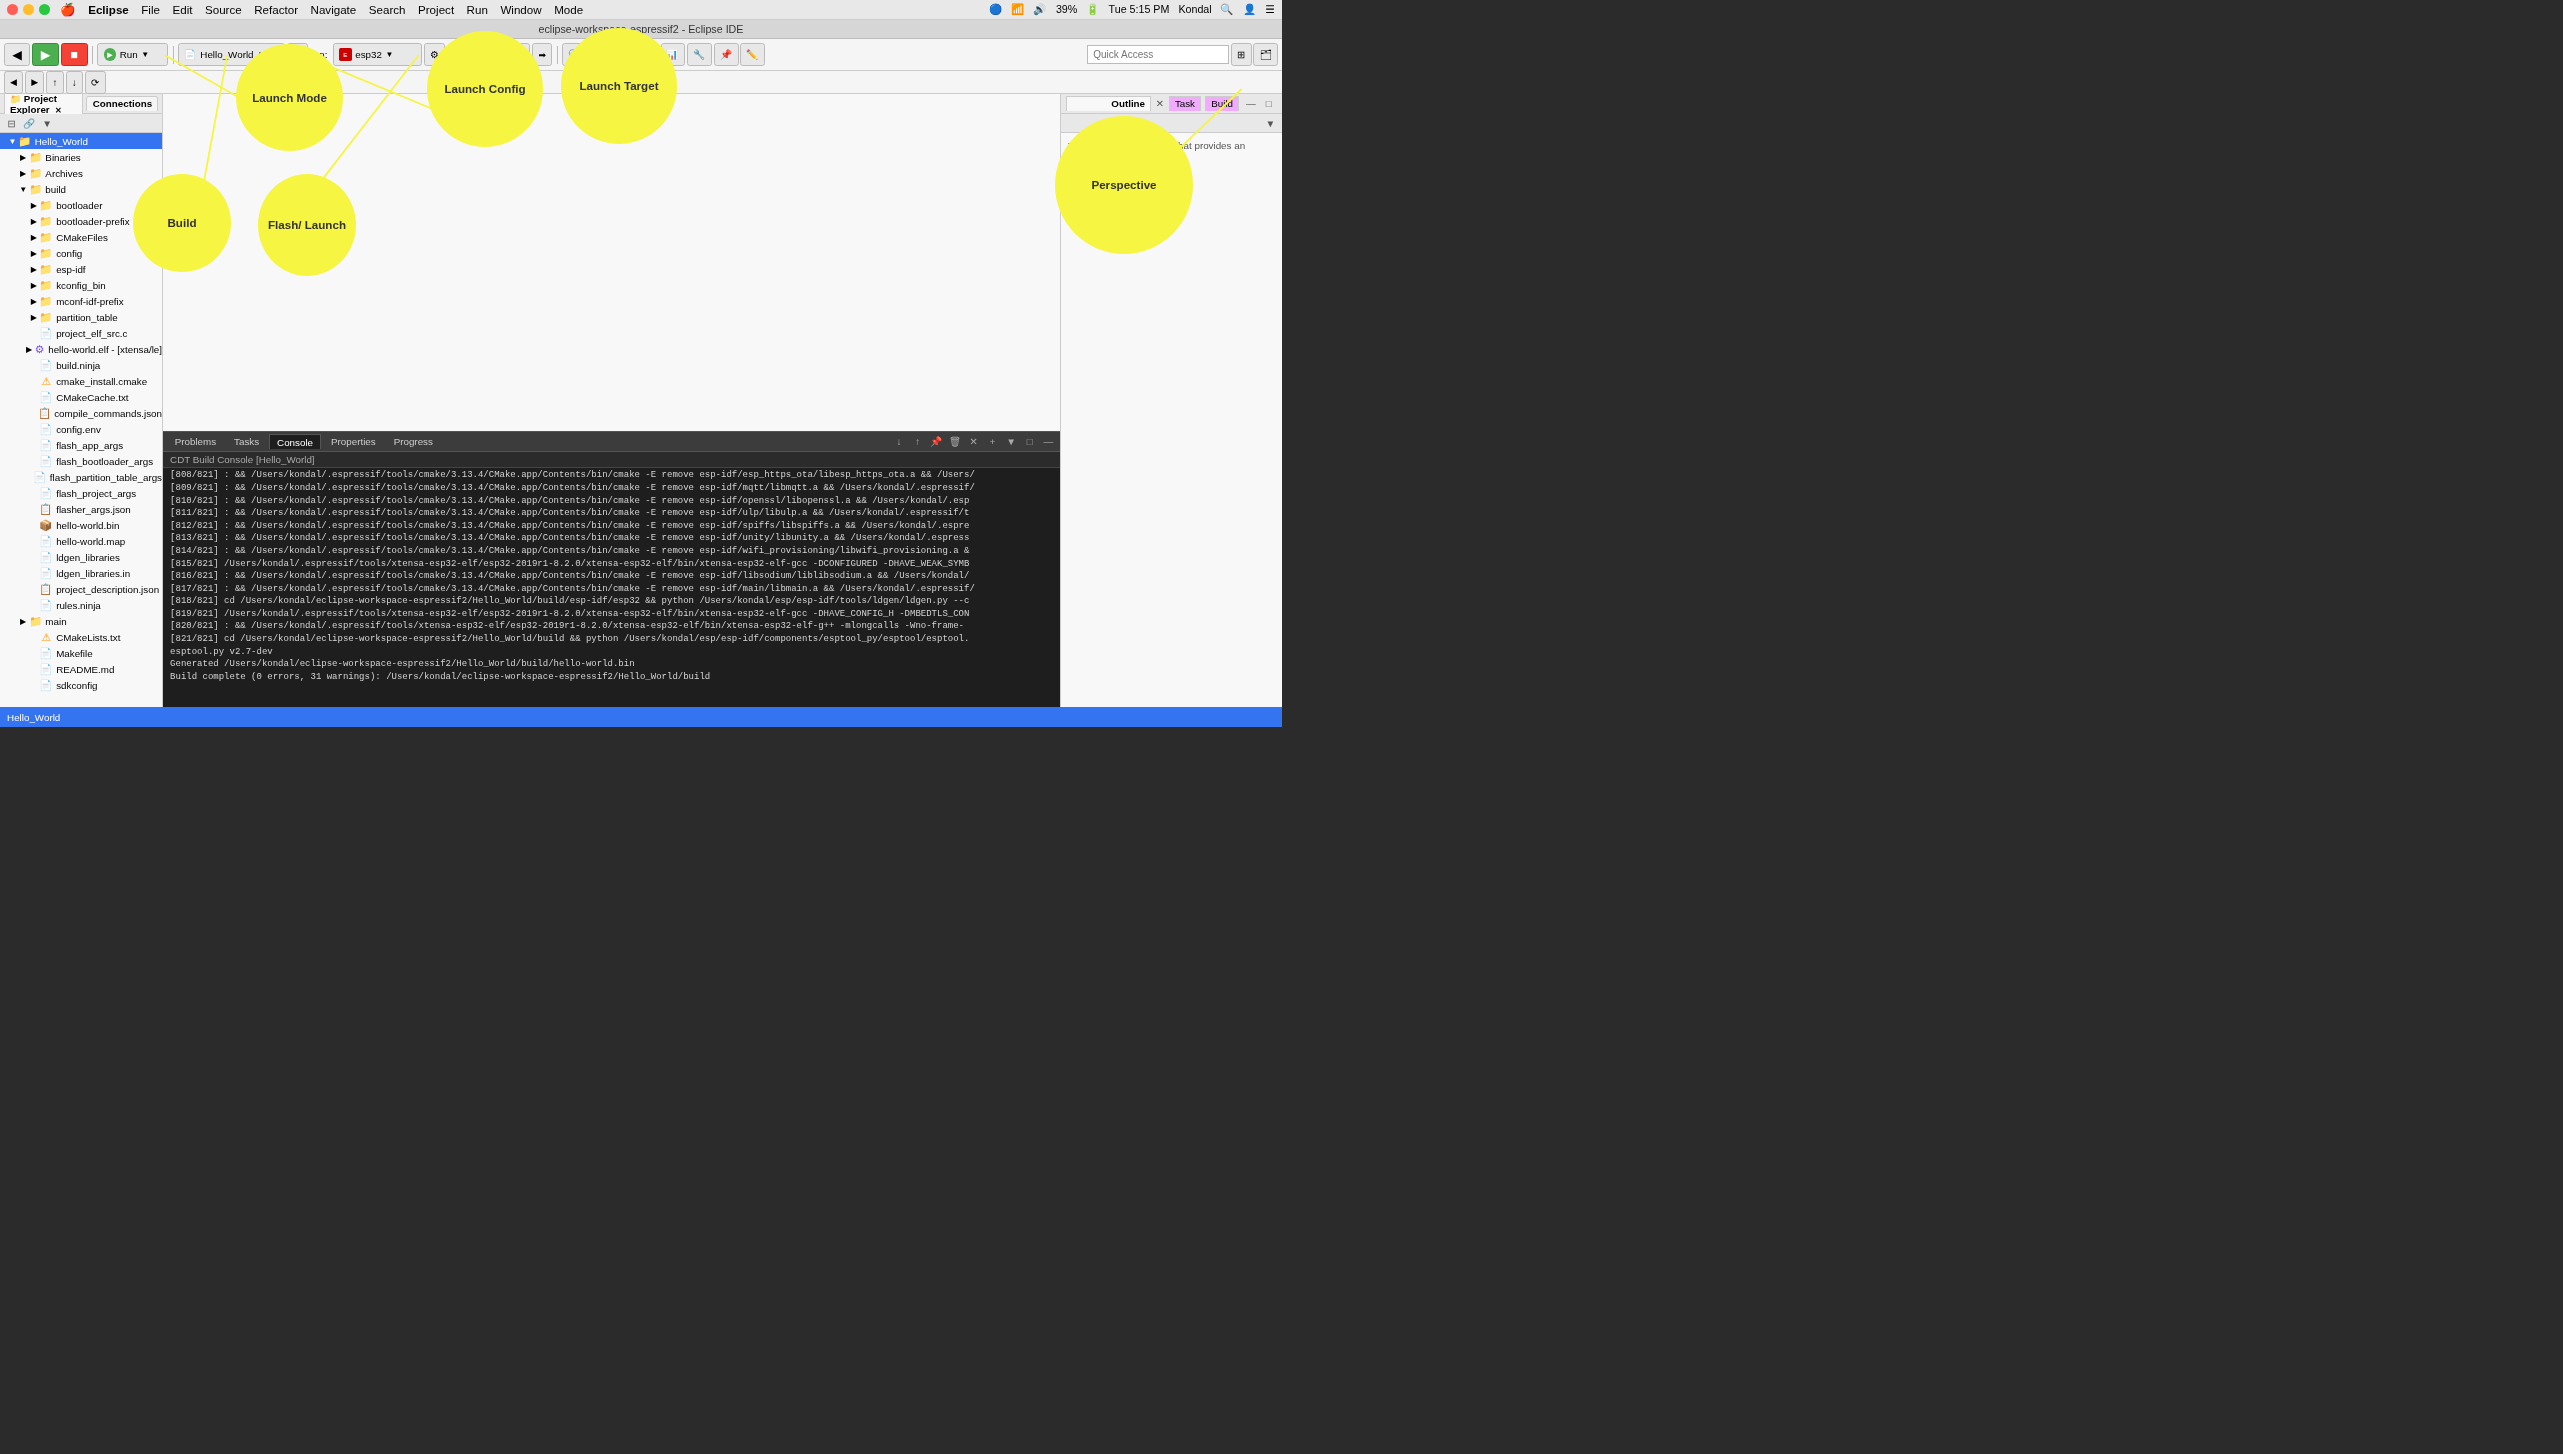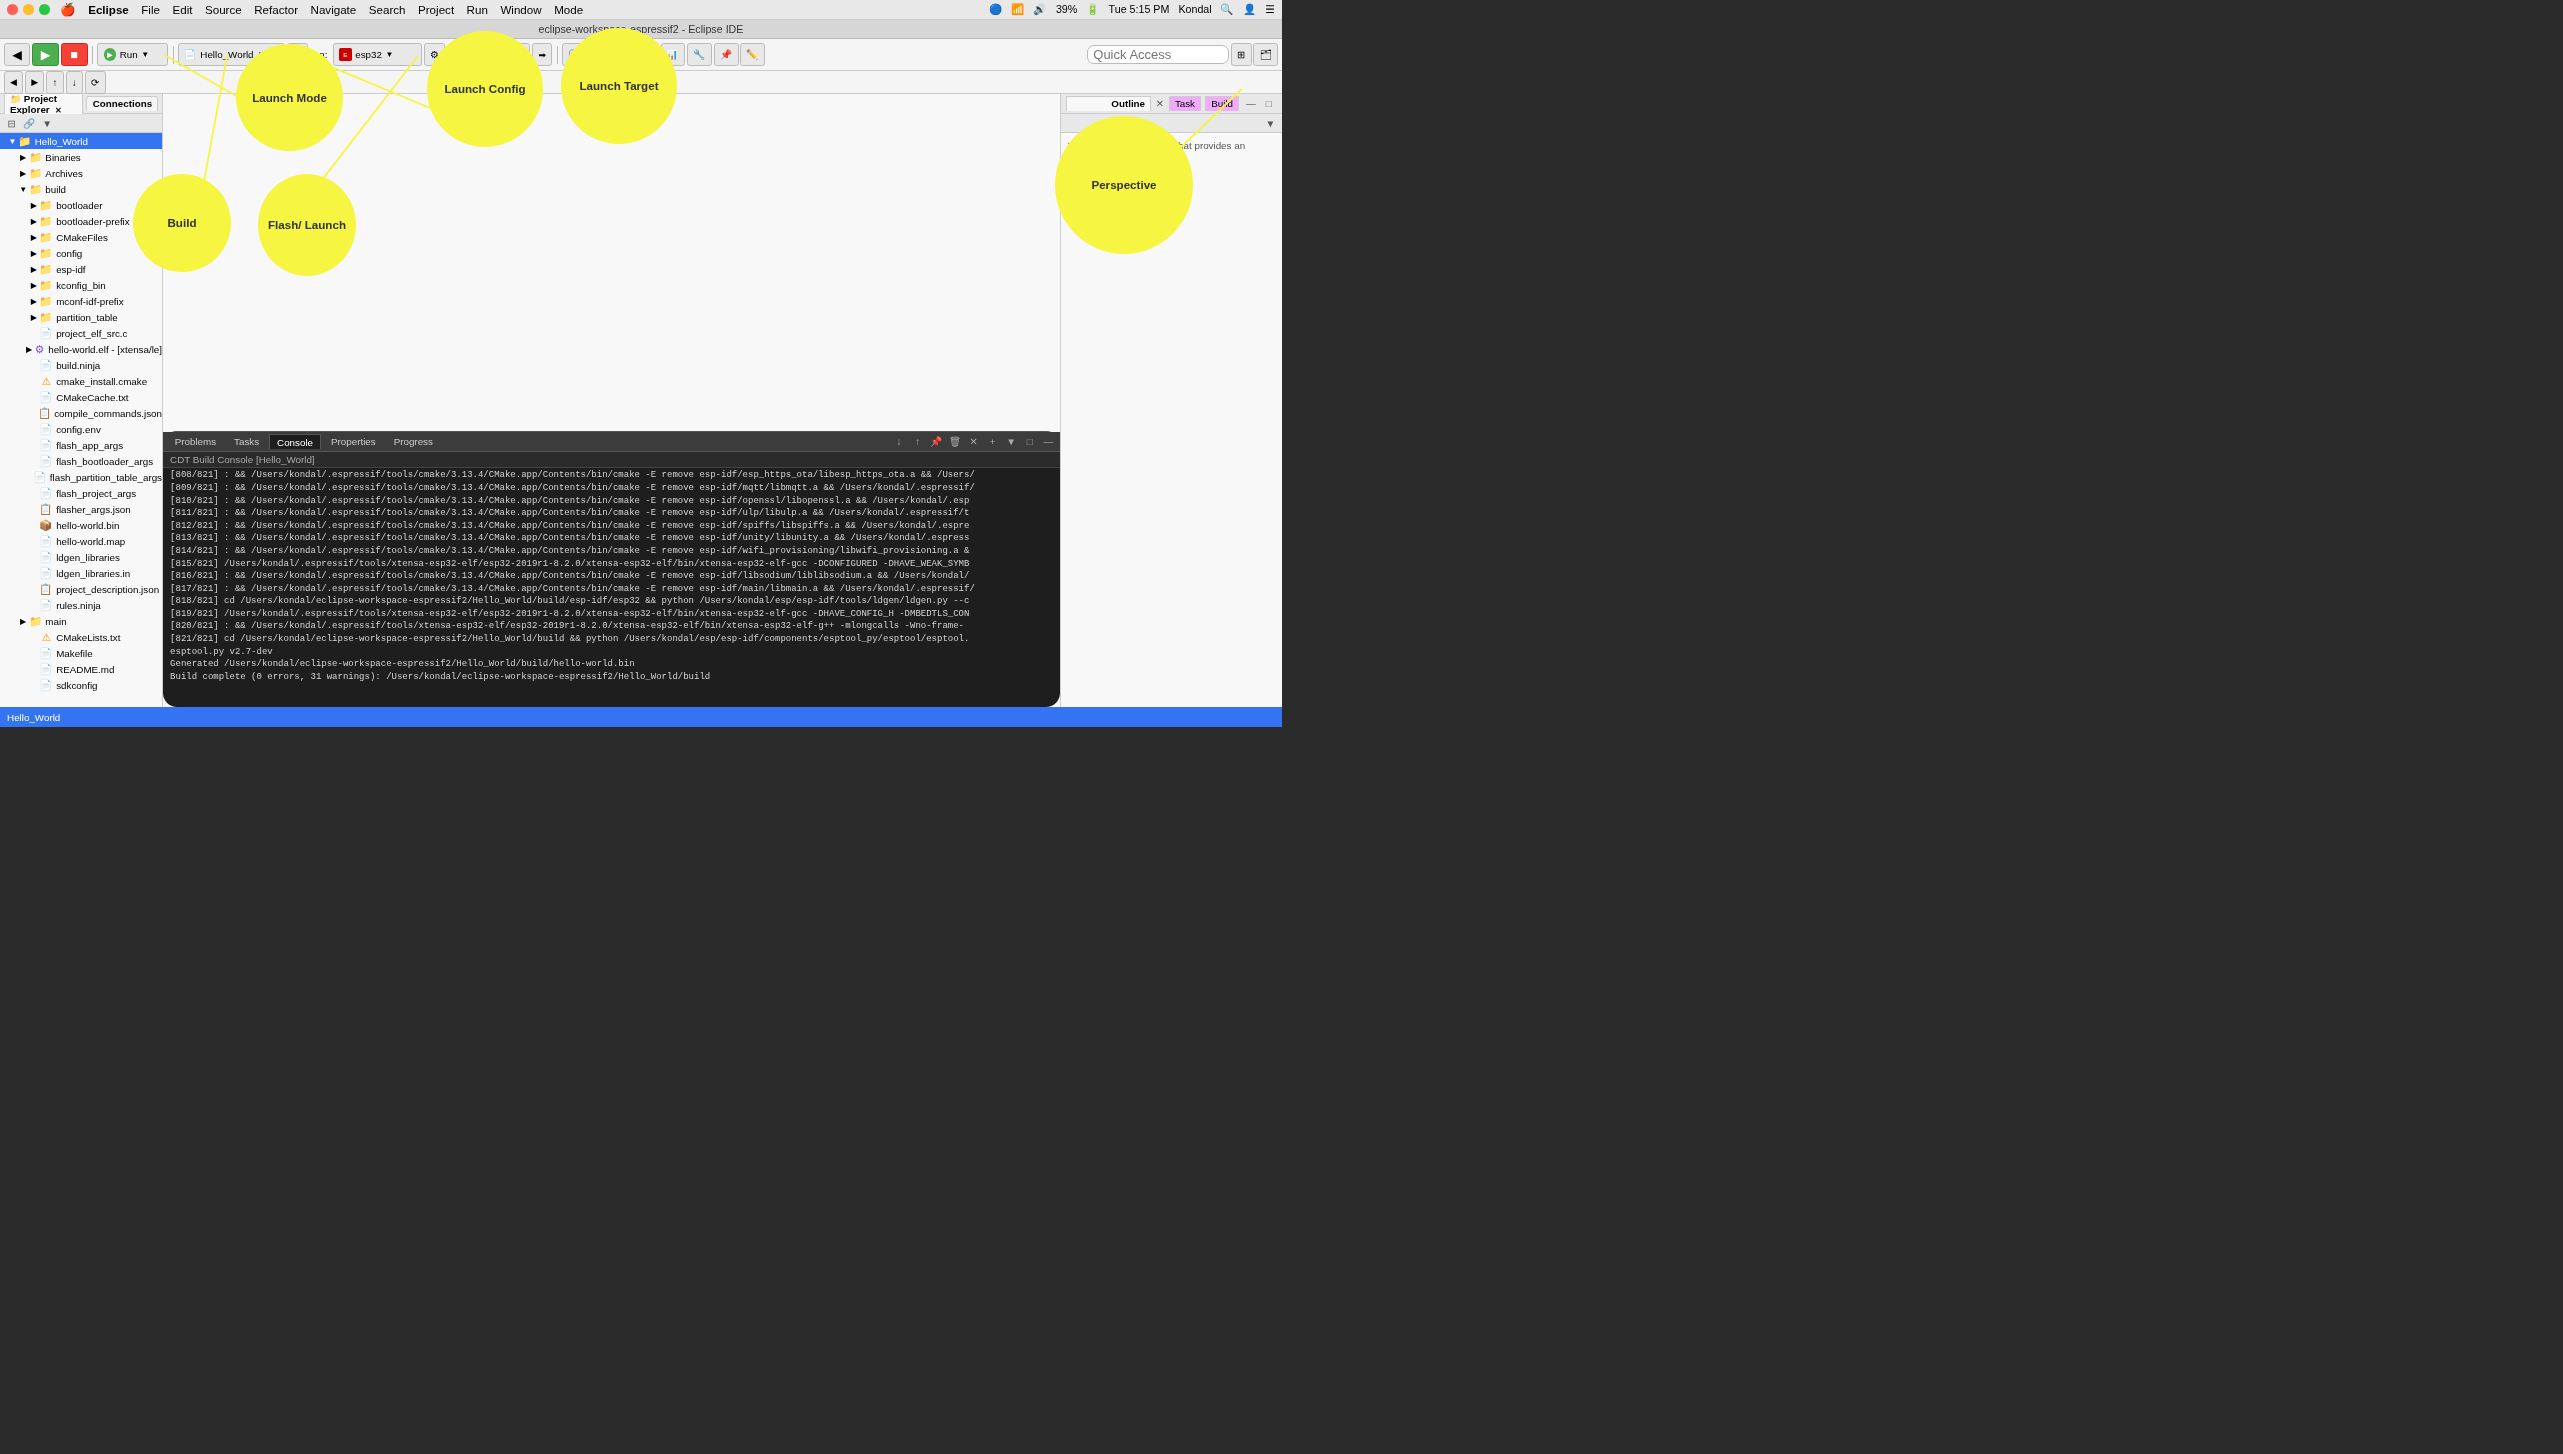--- a/index.html
+++ b/index.html
@@ -121,24 +121,24 @@
       cursor: pointer;
       min-width: 89px;
     }
     .esp-icon { width: 12.5px; height: 12.5px; background: #cc0000; border-radius: 1.8px; font-size: 6.2px; color: white; display:flex; align-items:center; justify-content:center; }
 
     .quick-access {
       margin-left: auto;
       height: 19.6px;
       width: 142px;
       border: 0.9px solid #bbb;
-      border-radius: 7px;
+      border-radius: 0;
       background: white;
       padding: 0 5.3px;
-      font-size: 13px;
+      font-size: 10px;
       color: #999;
     }
 
     
     #toolbar2 {
       height: 23px;
       background: #f5f5f5;
       border-bottom: 0.9px solid #ccc;
       display: flex;
       align-items: center;
@@ -273,21 +273,20 @@
       color: #555;
     }
 
     
     #bottom-panel {
       height: 276px;
       background: #1e1e1e;
       border-top: 0.9px solid #555;
       display: flex;
       flex-direction: column;
-      border-radius: 14px;
     }
     .console-header {
       height: 19.6px;
       background: #3c3c3c;
       border-bottom: 0.9px solid #555;
       display: flex;
       align-items: center;
       padding: 0 3.6px;
       gap: 1.8px;
     }

